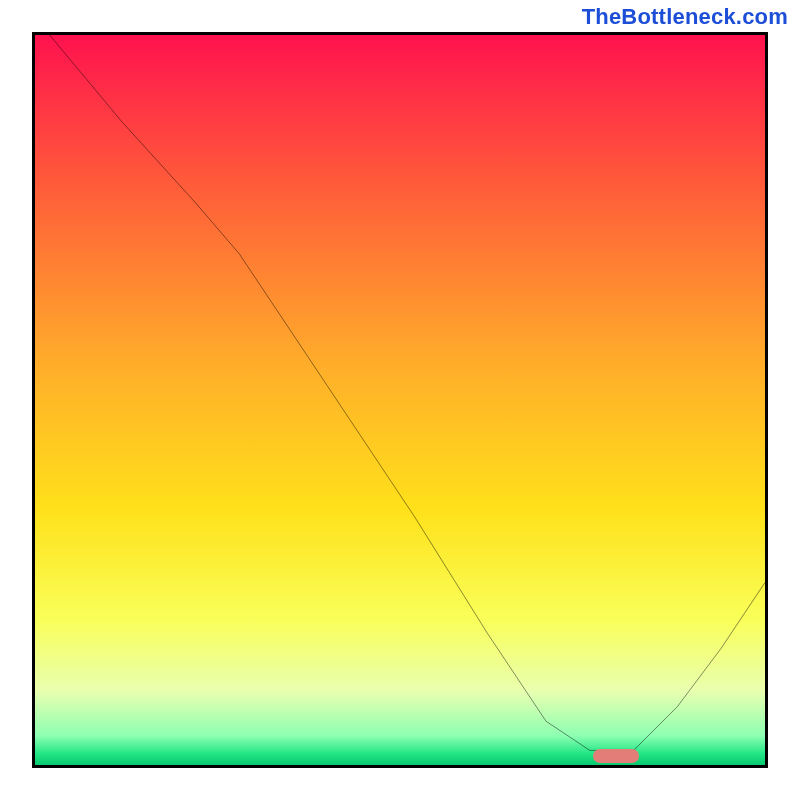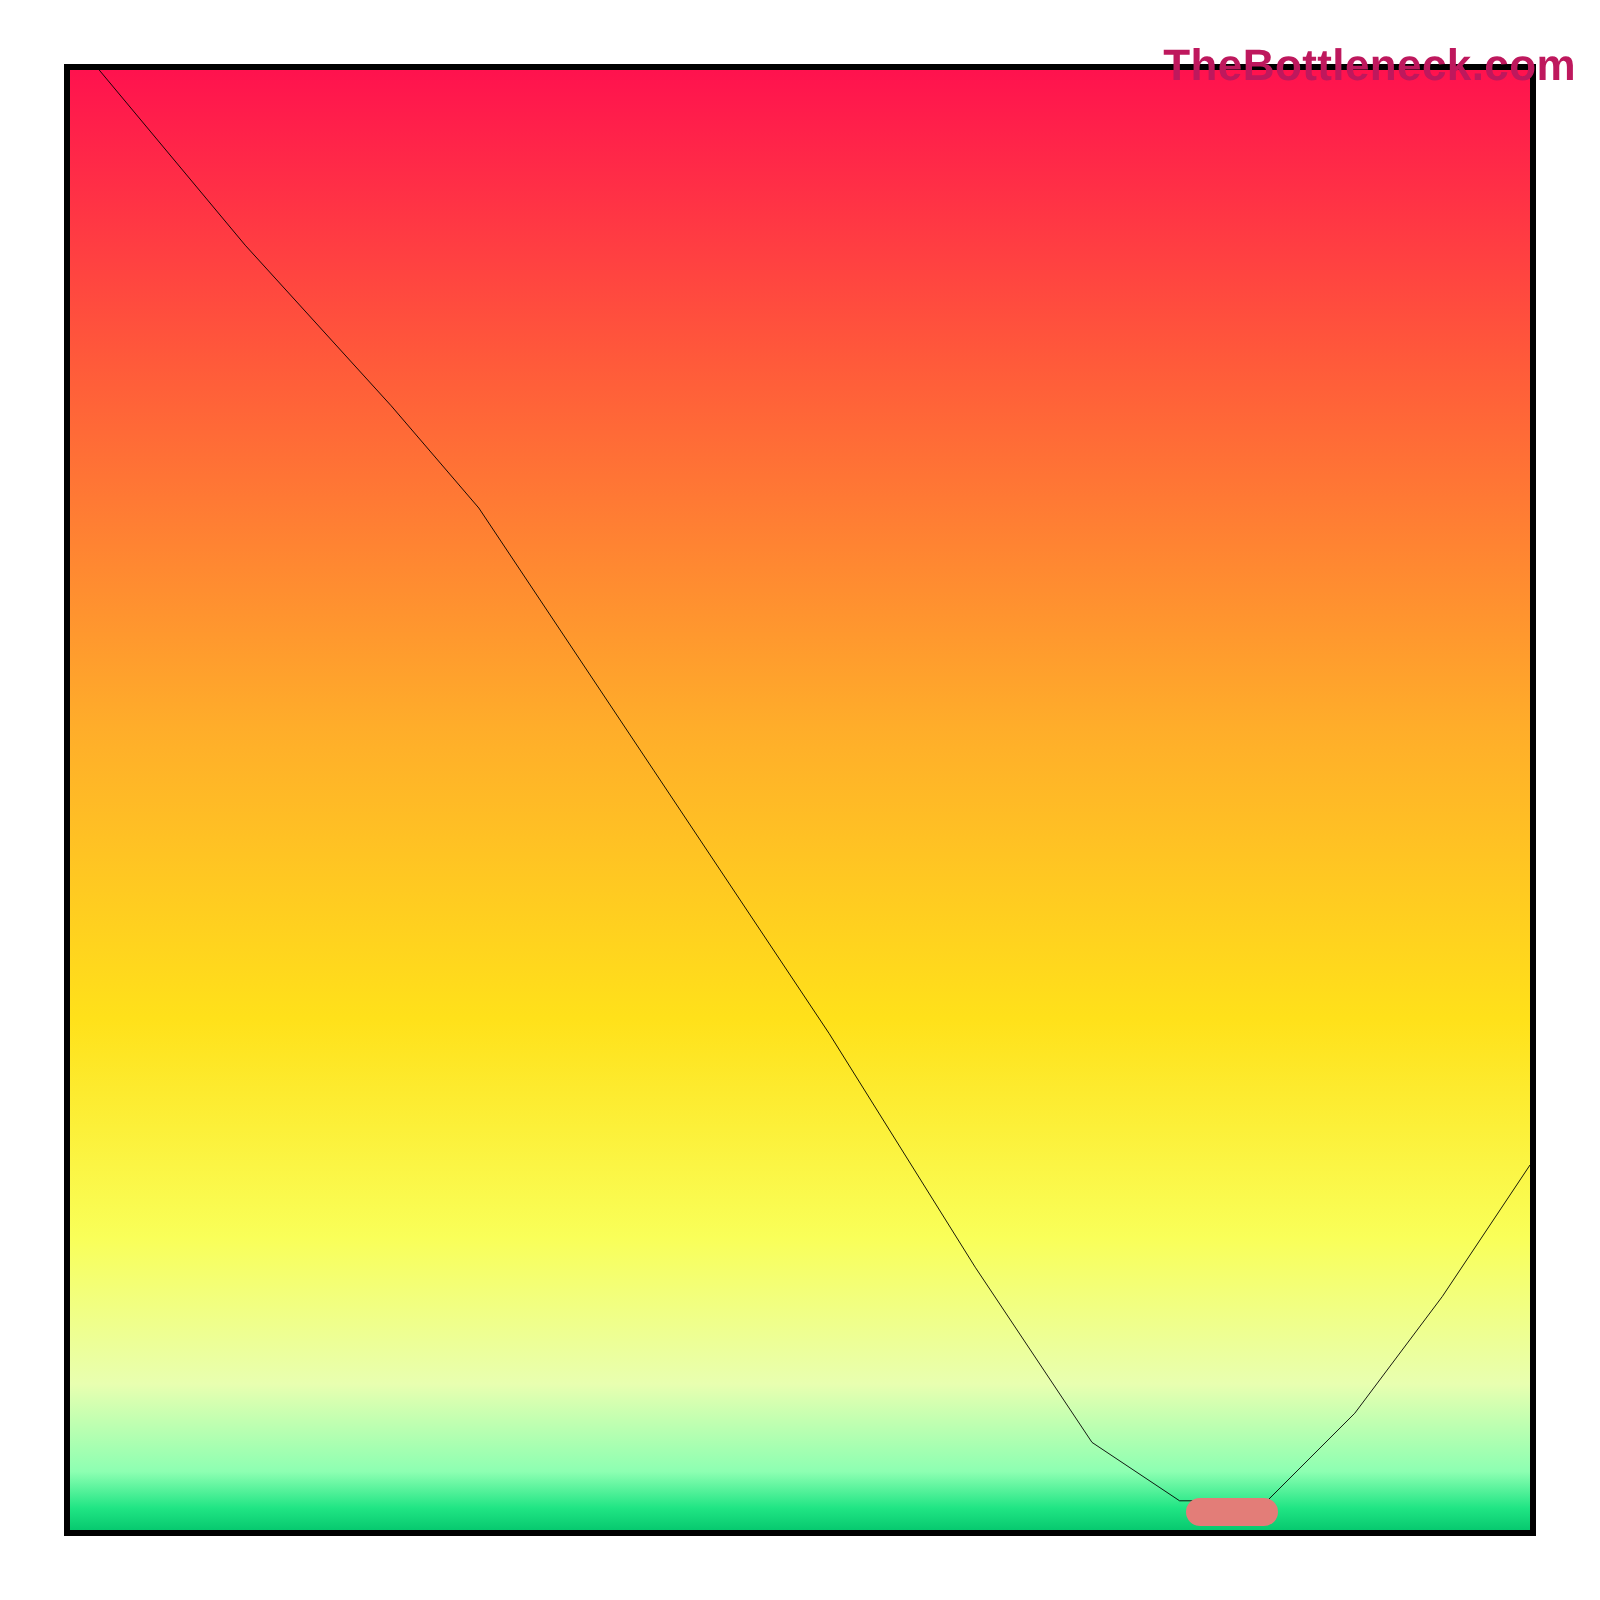--- a/index.html
+++ b/index.html
@@ -11,25 +11,25 @@
     font-family: Arial, Helvetica, sans-serif;
     overflow: hidden;
   }
   .wrap {
     position: relative;
     width: 800px;
     height: 800px;
   }
   .watermark {
     position: absolute;
-    top: 20px;
+    top: 4px;
     right: 12px;
     font-size: 22px;
     font-weight: 600;
-    color: #be185d;
+    color: #1d4ed8;
     letter-spacing: 0.2px;
     z-index: 5;
   }
   .plot {
     position: absolute;
     left: 32px;
     top: 32px;
     width: 736px;
     height: 736px;
     box-sizing: border-box;

